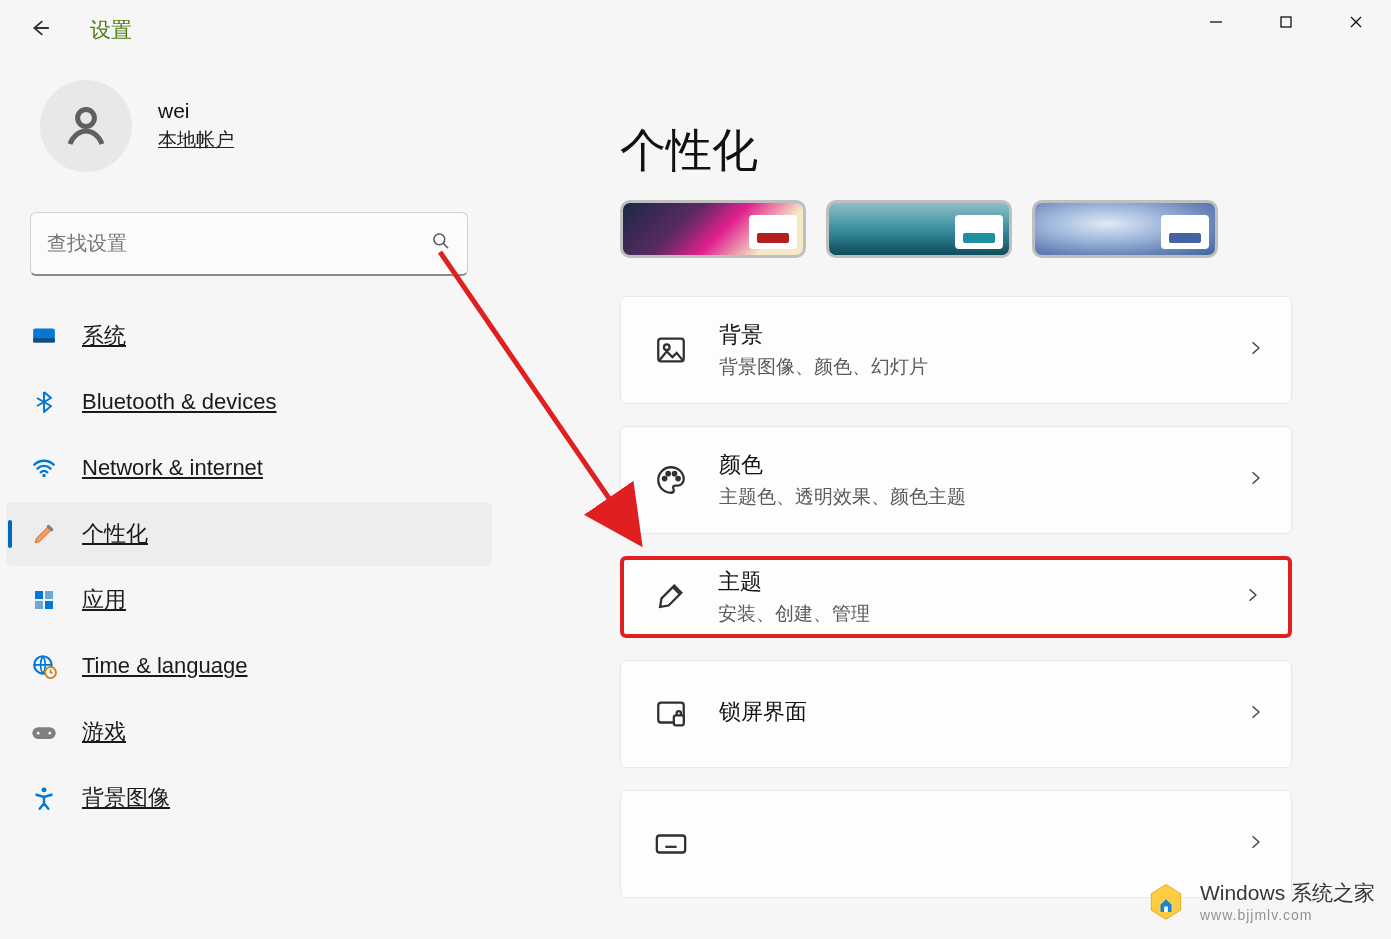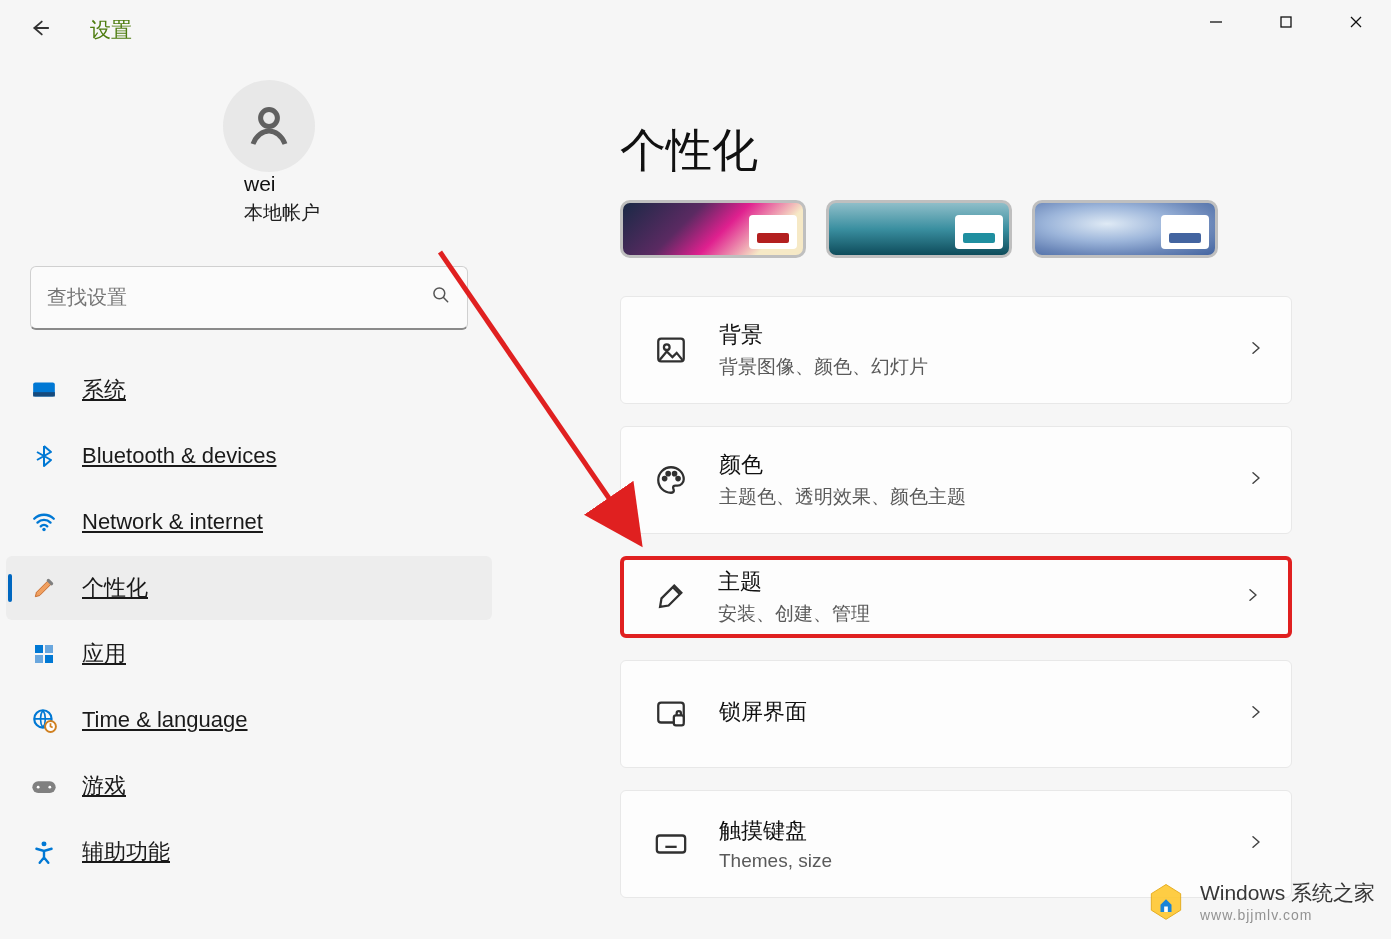--- a/index.html
+++ b/index.html
@@ -59,37 +59,36 @@
     position: absolute;
     left: 0;
     top: 80px;
     width: 498px;
   }
   .profile {
     display: flex;
     align-items: center;
     margin-left: 40px;
     margin-bottom: 40px;
-    flex-direction: column;
   }
   .avatar {
     width: 92px;
     height: 92px;
     border-radius: 50%;
     background: #e8e8e8;
     display: flex;
     align-items: center;
     justify-content: center;
   }
   .avatar svg { width: 48px; height: 48px; stroke: #606060; fill: none; stroke-width: 2.5; }
   .profile-text {
     margin-left: 26px;
   }
   .profile-name { font-size: 21px; color: #111; margin-bottom: 4px; }
-  .profile-type { font-size: 19px; color: #202020; }
+  .profile-type { font-size: 19px; color: #202020; text-decoration: underline; }
 
   .searchbox {
     margin: 0 30px 28px 30px;
     height: 64px;
     background: #fbfbfb;
     border: 1px solid #d0d0d0;
     border-bottom: 2px solid #8a8a8a;
     border-radius: 6px;
     display: flex;
     align-items: center;
@@ -382,21 +381,21 @@
       </span>
       <span class="nav-label">游戏</span>
     </li>
     <li class="nav-item">
       <span class="nav-icon">
         <svg viewBox="0 0 24 24" width="26" height="26">
             <circle cx="12" cy="4.5" r="2.3" fill="#0078d4"></circle>
             <path d="M5 9l7 2 7-2M12 11v6m0 0l-4 5m4-5l4 5" stroke="#0078d4" stroke-width="2.2" fill="none" stroke-linecap="round"></path>
           </svg>
       </span>
-      <span class="nav-label">辅助功能</span>
+      <span class="nav-label">背景图像</span>
     </li>
   </ul>
 </div>
 
 <div class="main">
   <div class="page-title">个性化</div>
 
   <div class="theme-row">
     <div class="theme-card tc1">
       <div class="swatch">
@@ -497,24 +496,20 @@
       <div class="setting-icon">
         <svg viewBox="0 0 24 24">
             <rect x="2" y="6" width="20" height="12" rx="2"></rect>
             <line x1="6" y1="10" x2="6" y2="10"></line>
             <line x1="10" y1="10" x2="10" y2="10"></line>
             <line x1="14" y1="10" x2="14" y2="10"></line>
             <line x1="18" y1="10" x2="18" y2="10"></line>
             <line x1="8" y1="14" x2="16" y2="14"></line>
           </svg>
       </div>
-      <div class="setting-text">
-        <div class="st-title">触摸键盘</div>
-        <div class="st-desc">Themes, size</div>
-      </div>
       <div class="chevron">
         <svg viewBox="0 0 24 24" width="18" height="18">
             <path d="M8 5l8 7-8 7" stroke="#444" stroke-width="2" fill="none" stroke-linecap="round" stroke-linejoin="round"></path>
           </svg>
       </div>
     </div>
 
   </div>
 </div>
 

